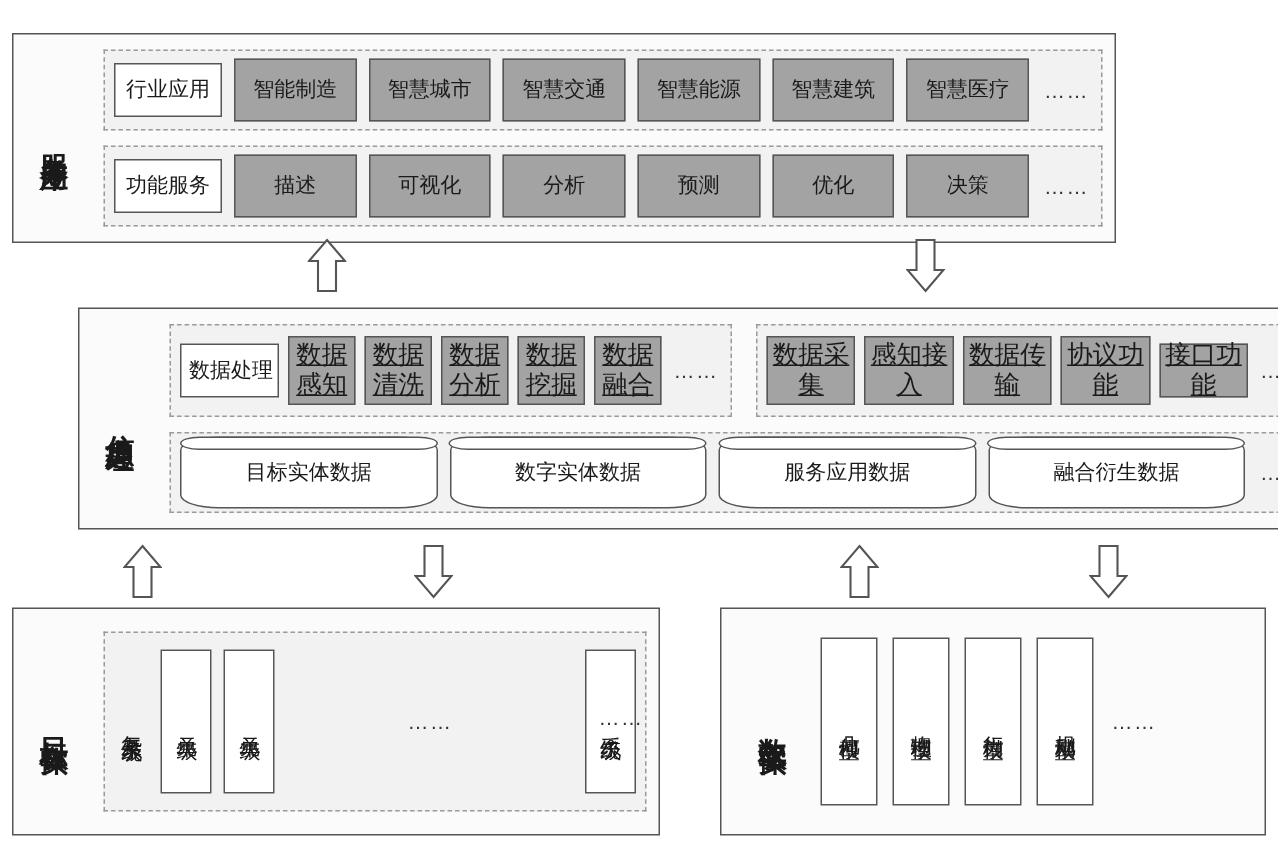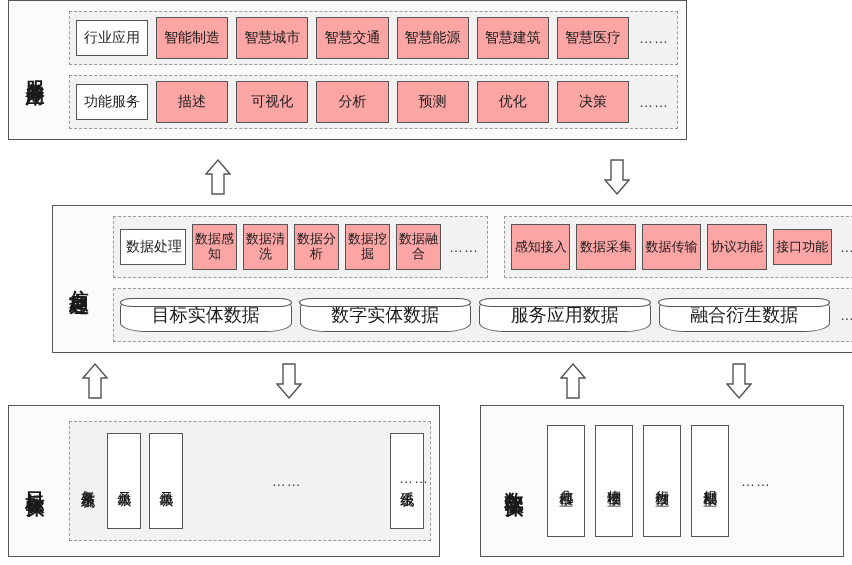--- a/index.html
+++ b/index.html
@@ -56,64 +56,65 @@
     background:#ffffff;
     font-size:14px;
     padding:8px 5px;
     text-align:center;
     white-space:nowrap;
     box-sizing:border-box;
     flex:0 0 auto;
   }
   .cell{
     border:1.3px solid #555;
-    background:#fca5a5;
+    background:#a3a3a3;
     font-size:14px;
     text-align:center;
     box-sizing:border-box;
     display:flex;
     align-items:center;
     justify-content:center;
     flex:1 1 0;
   }
   .ell{
     font-size:14px;
     color:#333;
     flex:0 0 auto;
     padding:0 2px;
     letter-spacing:1px;
   }
   
-  #layer-service{left:8px;top:0;width:679px;height:140px;}
+  #layer-service{left:8px;top:22px;width:736px;height:140px;}
   #layer-service .cell{height:42px;}
   #layer-service .rowlabel{width:72px;}
   
   #layer-info{left:8px;top:205px;width:836px;height:148px;margin-left:44px;}
   #layer-info .drow{flex:0 0 auto;}
   .subgroup{
     border:1.3px dashed #9a9a9a;
     background:#f2f2f2;
     display:flex;
     align-items:center;
     padding:6px 6px;
     gap:6px;
     box-sizing:border-box;
   }
   .twoline{
-    font-size:13px;
+    font-size:17px;
     line-height:1.15;
     padding:4px 2px;
+    text-decoration:underline;
   }
   .cyl{
     position:relative;
     border:1.3px solid #555;
     background:#ffffff;
     border-radius:26px/9px;
-    font-size:18px;
-    height:34px;
+    font-size:14px;
+    height:48px;
     display:flex;
     align-items:center;
     justify-content:center;
     flex:1 1 0;
     box-sizing:border-box;
   }
   .cyl::before{
     content:"";
     position:absolute;
     left:-1.3px;right:-1.3px;top:-1.3px;
@@ -224,22 +225,22 @@
         <div class="rowlabel" style="width:66px;">数据处理</div>
         <div class="cell twoline" style="height:46px;">数据感知</div>
         <div class="cell twoline" style="height:46px;">数据清洗</div>
         <div class="cell twoline" style="height:46px;">数据分析</div>
         <div class="cell twoline" style="height:46px;">数据挖掘</div>
         <div class="cell twoline" style="height:46px;">数据融合</div>
         <div class="ell">……</div>
       </div>
 
       <div class="subgroup" style="flex:1 1 0;">
+        <div class="cell twoline" style="height:46px;">数据采集</div>
         <div class="cell twoline" style="height:46px;">感知接入</div>
-        <div class="cell twoline" style="height:46px;">数据采集</div>
         <div class="cell twoline" style="height:46px;">数据传输</div>
         <div class="cell twoline" style="height:46px;">协议功能</div>
         <div class="cell twoline" style="height:36px;">接口功能</div>
         <div class="ell">……</div>
       </div>
 
     </div>
 
     <div class="drow" style="height:54px;">
       <div class="cyl">目标实体数据</div>

